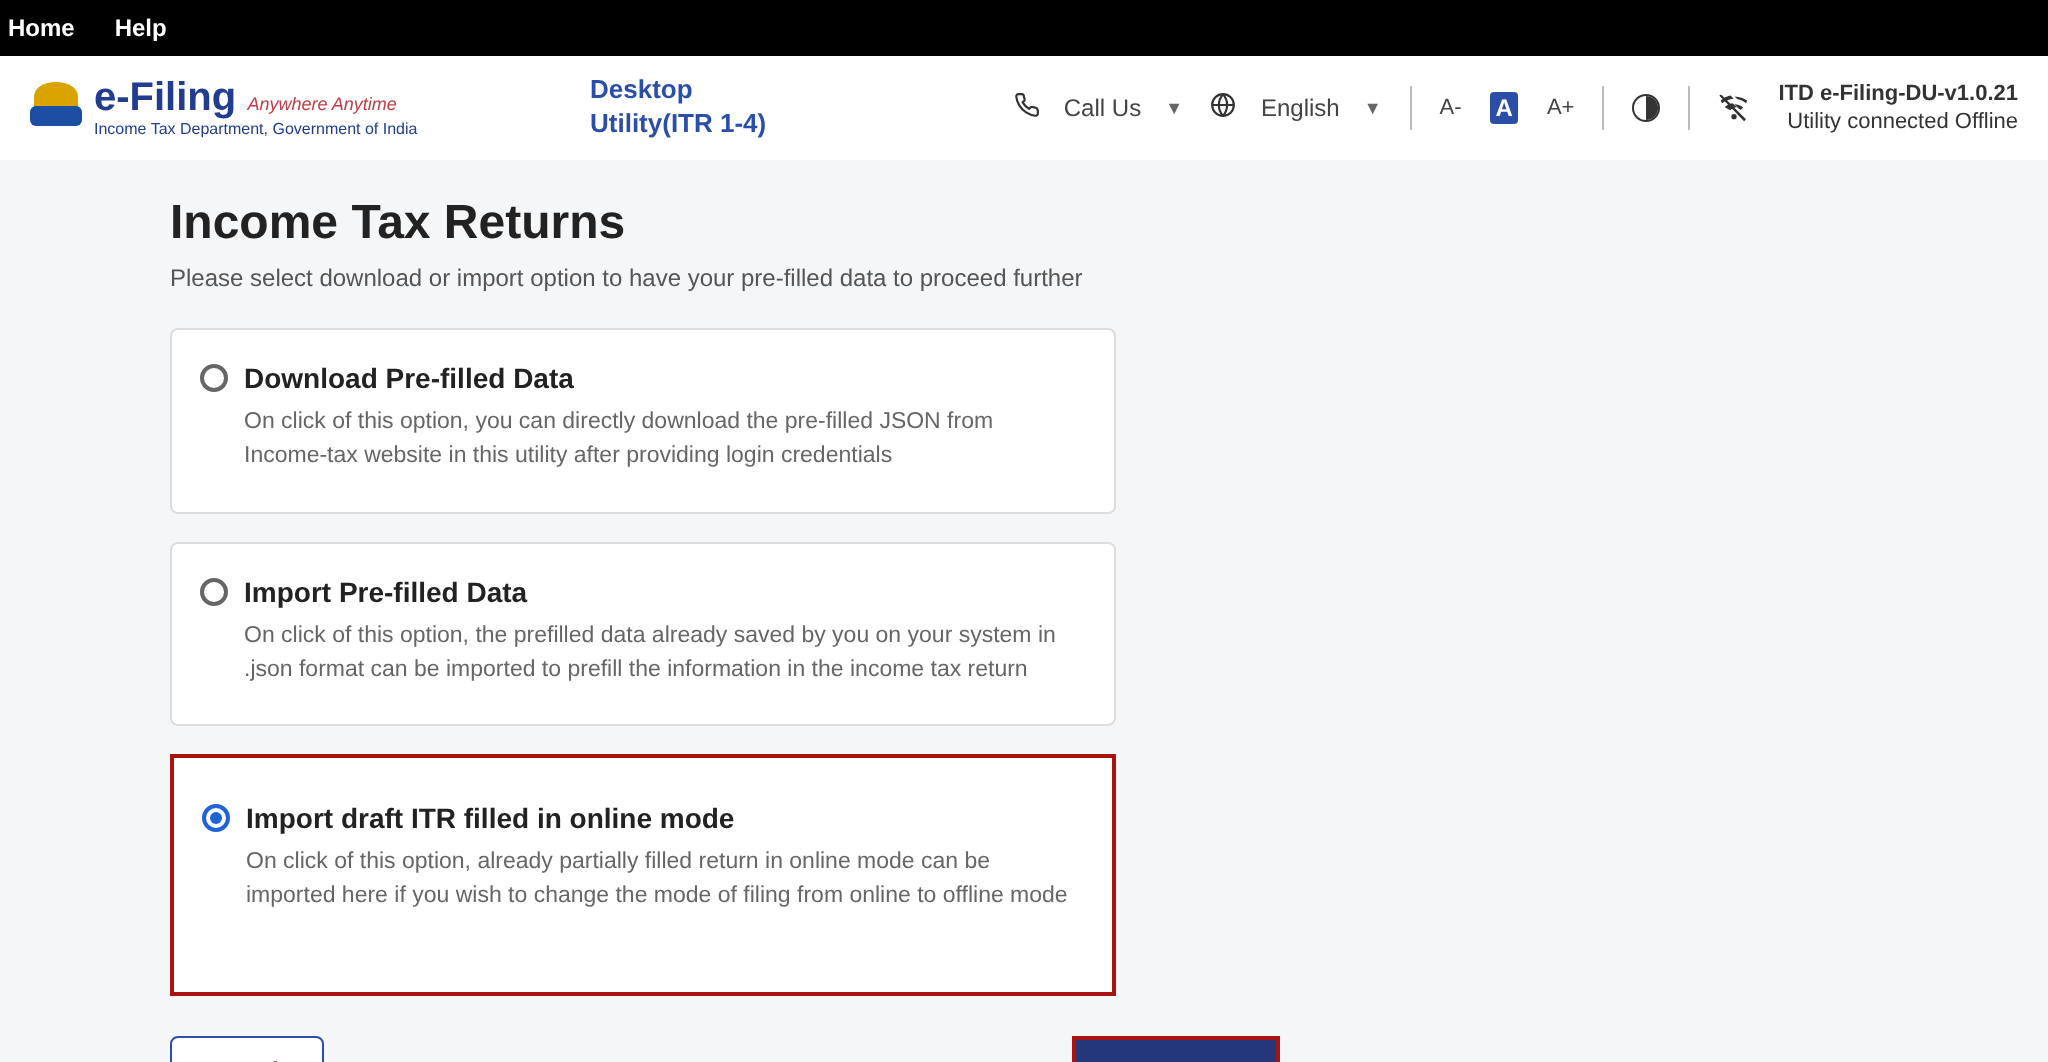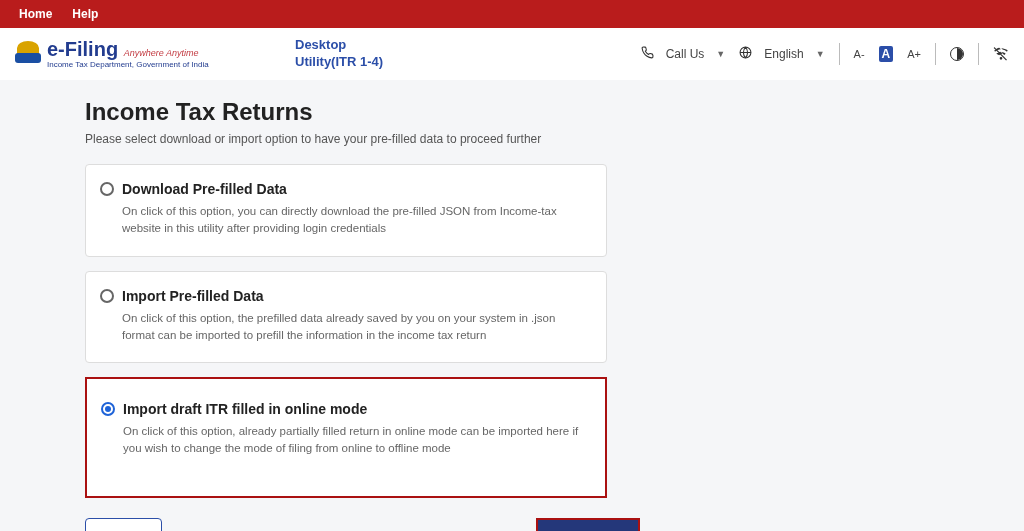--- a/index.html
+++ b/index.html
@@ -1,18 +1,18 @@
 <!DOCTYPE html>
 <html><head>
 <meta charset="utf-8">
 <style>
   * { box-sizing: border-box; margin: 0; padding: 0; }
   body { font-family: Arial, Helvetica, sans-serif; background: #f5f6f8; font-size: 13px; color: #333; width: 1024px; }
   
-  .topnav { background: #b91c1c; height: 28px; display: flex; align-items: center; padding: 0 19px; }
+  .topnav { background: #000000; height: 28px; display: flex; align-items: center; padding: 0 4px; }
   .topnav a { color: #fff; text-decoration: none; font-size: 12px; margin-right: 20px; font-weight: bold; cursor: pointer; }
 
   .headerbar { background: #fff; height: 52px; display: flex; align-items: center; padding: 0 15px; }
   .brand { display: flex; align-items: center; width: 210px; }
   .emblem { width: 26px; height: 30px; display: flex; flex-direction: column; align-items: center; justify-content: flex-end; }
   .emblem-cap { width: 22px; height: 14px; background: #d9a300; border-radius: 50% 50% 0 0; }
   .emblem-base { width: 26px; height: 10px; background: #1a4fa3; border-radius: 3px; margin-top: -2px;}
   .ribbon { width: 40px; height: 16px; background: #c22; border-radius: 0 0 4px 4px; margin-top: -4px; margin-left: -7px; margin-right: -7px; position: relative; z-index: -1;}
   .brand-text { display: flex; flex-direction: column; margin-left: 6px; line-height: 1; }
   .brand-main { font-size: 20px; color: #223c8f; font-weight: 600; }
@@ -30,21 +30,21 @@
   .status-block { display: flex; flex-direction: column; align-items: flex-end; font-size: 11px; line-height: 1.3; color: #333; }
   .status-block .s1 { font-weight: bold; }
   .wifi-off svg { width: 16px; height: 16px; }
 
   .page { background: #f5f6f8; padding: 18px 0 30px 0; }
   .container { width: 840px; margin-left: 85px; }
 
   h1.title { font-size: 24px; font-weight: 600; color: #222; margin-bottom: 6px; }
   .subtitle { font-size: 12px; color: #555; margin-bottom: 18px; }
 
-  .card { background: #fff; border: 1px solid #ddd; border-radius: 4px; padding: 16px 20px 18px 14px; margin-bottom: 14px; width: 522px; }
+  .card { background: #fff; border: 1px solid #ddd; border-radius: 4px; padding: 16px 20px 18px 14px; margin-bottom: 14px; width: 473px; }
   .card.selected { border: 2px solid #a11; border-radius: 0; padding: 22px 20px 38px 14px; }
 
   .radio-row { display: flex; align-items: flex-start; gap: 8px; }
   .radio { width: 14px; height: 14px; border: 2px solid #666; border-radius: 50%; margin-top: 1px; flex-shrink: 0; cursor: pointer; position: relative; }
   .radio.checked { border-color: #1e63d8; }
   .radio.checked::after { content: ""; position: absolute; inset: 2px; background: #1e63d8; border-radius: 50%; }
   .radio-label { font-size: 14px; font-weight: bold; color: #222; }
   .radio-desc { font-size: 11.5px; color: #666; margin-top: 6px; margin-left: 22px; line-height: 1.5; }
 
   .btn-row { display: flex; align-items: flex-start; width: 555px; margin-top: 20px; }
@@ -121,20 +121,24 @@
     <span class="contrast-icon"></span>
 
     <div class="divider"></div>
 
     <span class="wifi-off">
       <svg viewBox="0 0 24 24" fill="#333">
           <path d="M2 3l19 19-1.4 1.4L1 4.4 2.4 3zM12 18a2 2 0 1 1 0 4 2 2 0 0 1 0-4zm-7-5c1.7-1.7 3.8-2.7 6-3l3 3c-1.8.1-3.5.9-4.8 2.2L5 13zm14 0-2 2c-.5-.5-1-.9-1.6-1.2l-3.2-3.2C15 10.8 17.3 11.7 19 13zM2 8c2.1-2.1 4.7-3.4 7.4-3.9l2.4 2.4C8.6 6.7 5.5 8 3 10L2 8zm20 0-1 2c-1.9-1.6-4.2-2.7-6.6-3.2l-2-2C16.1 4.9 19.5 6.2 22 8z"></path>
         </svg>
     </span>
 
+    <div class="status-block">
+      <span class="s1">ITD e-Filing-DU-v1.0.21</span>
+      <span>Utility connected Offline</span>
+    </div>
   </div>
 </div>
 
 <div class="page">
   <div class="container">
     <h1 class="title">Income Tax Returns</h1>
     <div class="subtitle">Please select download or import option to have your pre-filled data to proceed further</div>
 
     <div class="card">
       <div class="radio-row">

